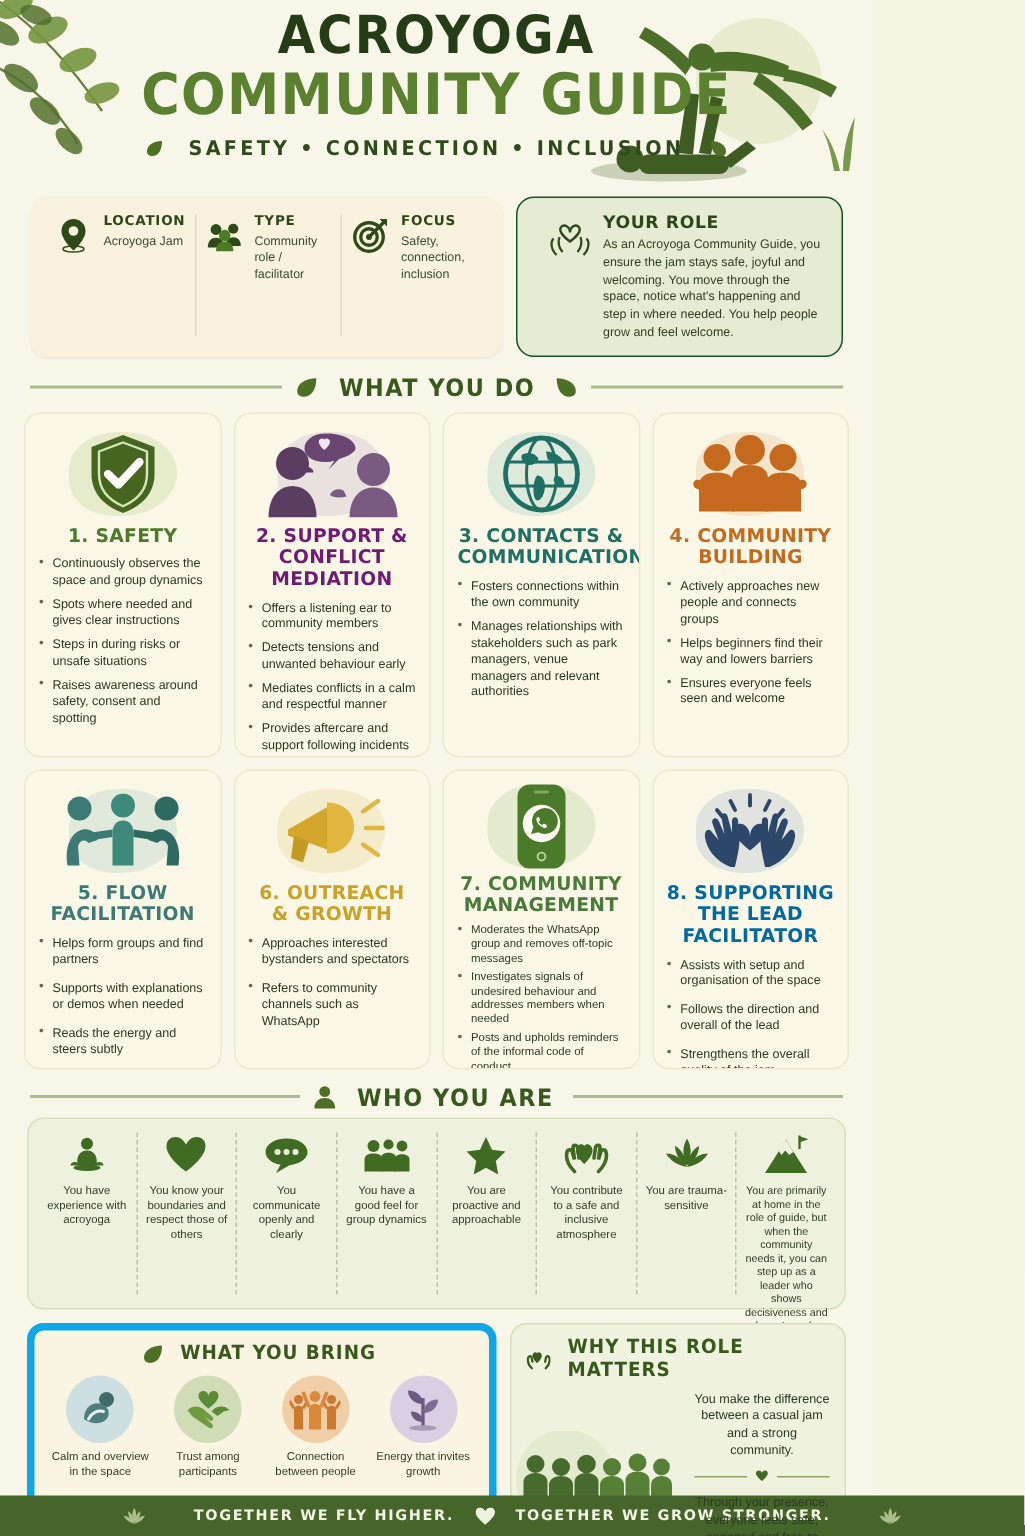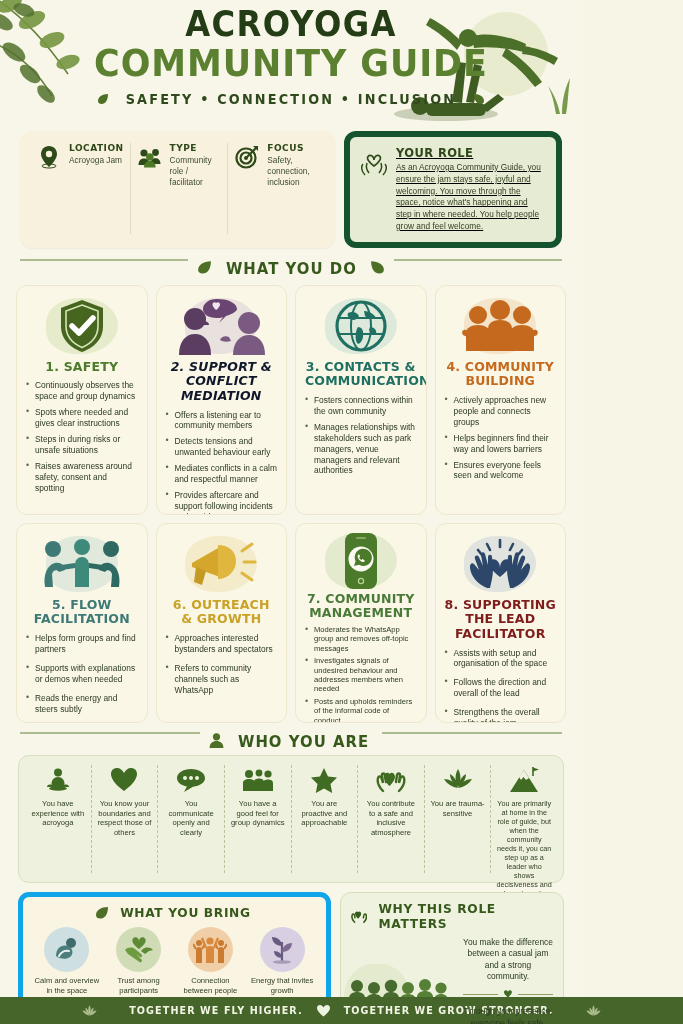--- a/index.html
+++ b/index.html
@@ -41,29 +41,29 @@
     flex: 1 1 auto; background: #f7f1dd; border-radius: 12px; padding: 12px 10px 14px 10px;
     display: flex; box-shadow: 0 1px 2px rgba(0,0,0,.05);
   }
   .infoitem { flex: 1; display: flex; gap: 7px; padding: 0 6px; align-items: flex-start; }
   .infoitem + .infoitem { border-left: 1px solid #dfdcc4; }
   .info-ic { width: 26px; height: 26px; flex: 0 0 26px; margin-top: 1px; }
   .info-t { font-size: 9px; font-weight: 800; letter-spacing: .5px; color: #2d4718; font-family:"DejaVu Sans",sans-serif; }
   .info-v { font-size: 8.3px; color: #3b4a30; line-height: 1.32; margin-top: 2px; }
 
   .rolebox {
-    width: 218px; flex: 0 0 218px; background: #e6ebd3; border: 6px solid #14532d;
-    border-radius: 12px; padding: 9px 11px 9px 9px; display: flex; gap: 7px; text-decoration: underline;
+    width: 218px; flex: 0 0 218px; background: #e6ebd3; border: 1px solid #14532d;
+    border-radius: 12px; padding: 9px 11px 9px 20px; display: flex; gap: 7px;
   }
   .role-ic { width: 30px; height: 30px; flex: 0 0 30px; margin-top: 2px; }
   .role-t { font-size: 11.5px; font-weight: 800; color: #2d4718; letter-spacing: .4px; font-family:"DejaVu Sans",sans-serif; }
   .role-b { font-size: 8.3px; color: #32401f; line-height: 1.42; margin-top: 2px; }
 
   
-  .sechead { display: flex; align-items: flex-start; gap: 8px; padding: 0 20px; margin: 11px 0 7px 0; }
+  .sechead { display: flex; align-items: center; gap: 8px; padding: 0 20px; margin: 11px 0 7px 0; }
   .sechead .rule { flex: 1; height: 2px; background: #6f8c47; opacity: .55; }
   .sechead .lbl {
     font-size: 16px; font-weight: 900; letter-spacing: 1.1px; color: #37591c;
     font-family: "DejaVu Sans", sans-serif; transform: scaleX(.93); white-space: nowrap;
   }
   .sechead .ic { width: 17px; height: 17px; flex: 0 0 17px; }
 
   
   .cardgrid { display: flex; gap: 8px; padding: 0 16px; }
   .card {
@@ -85,27 +85,27 @@
     position: relative; padding-left: 9px; font-size: 8.4px; line-height: 1.3;
     color: #2c3a22; margin-bottom: 5px;
   }
   ul.bul li::before {
     content: "•"; position: absolute; left: 0; top: -1px; color: #5d6b4d; font-size: 9px;
   }
   ul.bul.tight li { font-size: 7.6px; line-height: 1.24; margin-bottom: 3px; }
 
   
   .c1 .card-h { color: #4a7a2a; } .c1 .blob { background: #b8cf90; }
-  .c2 .card-h { color: #0f172a; font-style: italic; } .c2 .blob { background: #c3aecb; }
+  .c2 .card-h { color: #701a75; } .c2 .blob { background: #c3aecb; }
   .c3 .card-h { color: #1f6f62; } .c3 .blob { background: #9ccac0; }
   .c4 .card-h { color: #c5691e; } .c4 .blob { background: #e8bb8c; }
   .c5 .card-h { color: #3d7a76; } .c5 .blob { background: #a6c9c6; }
   .c6 .card-h { color: #c9a227; } .c6 .blob { background: #e7d08a; }
   .c7 .card-h { color: #4a7a3a; } .c7 .blob { background: #b3cd95; }
-  .c8 .card-h { color: #7f1d1d; } .c8 .blob { background: #a5b7cd; }
+  .c8 .card-h { color: #0369a1; } .c8 .blob { background: #a5b7cd; }
 
   
   .whobox {
     margin: 0 18px; background: #eef1dd; border: 1px solid #d9e0c0; border-radius: 11px;
     display: flex; padding: 9px 6px 9px 6px; height: 128px;
   }
   .whocell { flex: 1; padding: 0 5px; text-align: center; }
   .whocell + .whocell { border-left: 1px dashed #b9c49c; }
   .who-ic { height: 30px; display: flex; align-items: center; justify-content: center; }
   .who-t { font-size: 7.6px; color: #2f3f22; line-height: 1.3; margin-top: 4px; }

